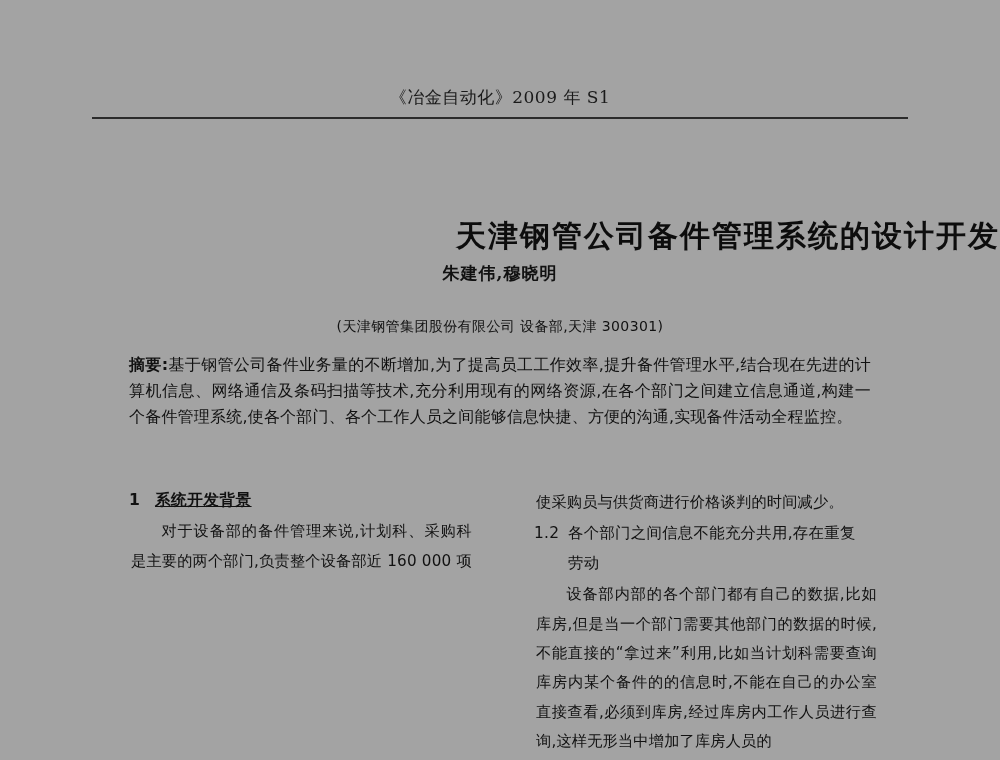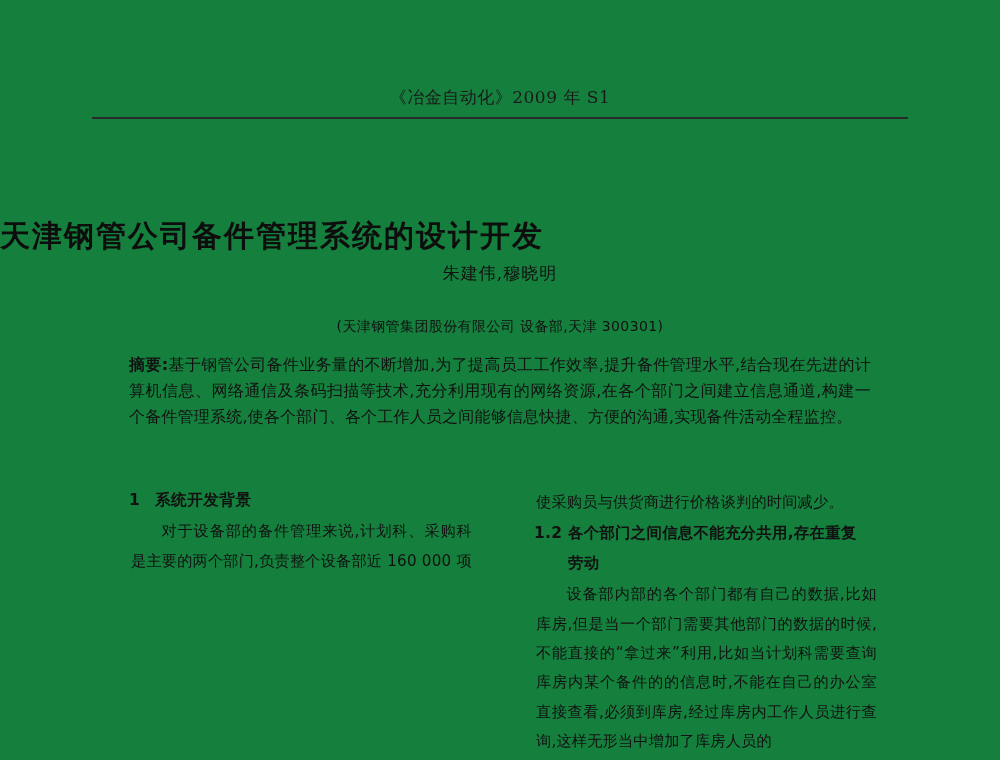--- a/index.html
+++ b/index.html
@@ -11,21 +11,21 @@
     width: 1000px;
     height: 760px;
     overflow: hidden;
     font-family: "DejaVu Sans", "Liberation Sans", sans-serif;
     color: #111111;
   }
   .page {
     position: relative;
     width: 1000px;
     height: 760px;
-    background: #15803d;
+    background: #a3a3a3;
     box-sizing: border-box;
   }
   .running-head {
     position: absolute;
     top: 86px;
     left: 0;
     width: 1000px;
     text-align: center;
     font-family: "DejaVu Serif", "Liberation Serif", serif;
     font-size: 17px;
@@ -38,35 +38,35 @@
     left: 92px;
     width: 816px;
     height: 2px;
     background: #2b2b2b;
   }
   .title {
     position: absolute;
     top: 196px;
     left: 0;
     width: 1000px;
-    text-align: left;
+    text-align: right;
     font-family: "DejaVu Sans", "Liberation Sans", sans-serif;
     font-weight: bold;
     font-size: 30px;
     letter-spacing: 2px;
     color: #0d0d0d;
   }
   .authors {
     position: absolute;
     top: 262px;
     left: 0;
     width: 1000px;
     text-align: center;
     font-family: "DejaVu Serif", "Liberation Serif", serif;
-    font-weight: normal;
+    font-weight: bold;
     font-size: 17px;
     letter-spacing: 1px;
   }
   .affiliation {
     position: absolute;
     top: 318px;
     left: 0;
     width: 1000px;
     text-align: center;
     font-family: "DejaVu Sans", "Liberation Sans", sans-serif;
@@ -114,27 +114,28 @@
     text-align: justify;
     letter-spacing: 0.2px;
   }
   .col-left { left: 0; }
   .col-right { left: 405px; }
   .sec-h {
     font-weight: bold;
     font-size: 15.6px;
     margin-bottom: 0;
     letter-spacing: 0.5px;
+    text-decoration: underline;
   }
   .sec-h .num {
     display: inline-block;
     min-width: 26px;
   }
   .sub-h {
-    font-weight: bold;
+    font-weight: normal;
     font-size: 15.4px;
     letter-spacing: 0.3px;
   }
   .sub-h .num {
     display: inline-block;
     min-width: 34px;
   }
   .sub-h .cont {
     display: block;
     padding-left: 34px;

